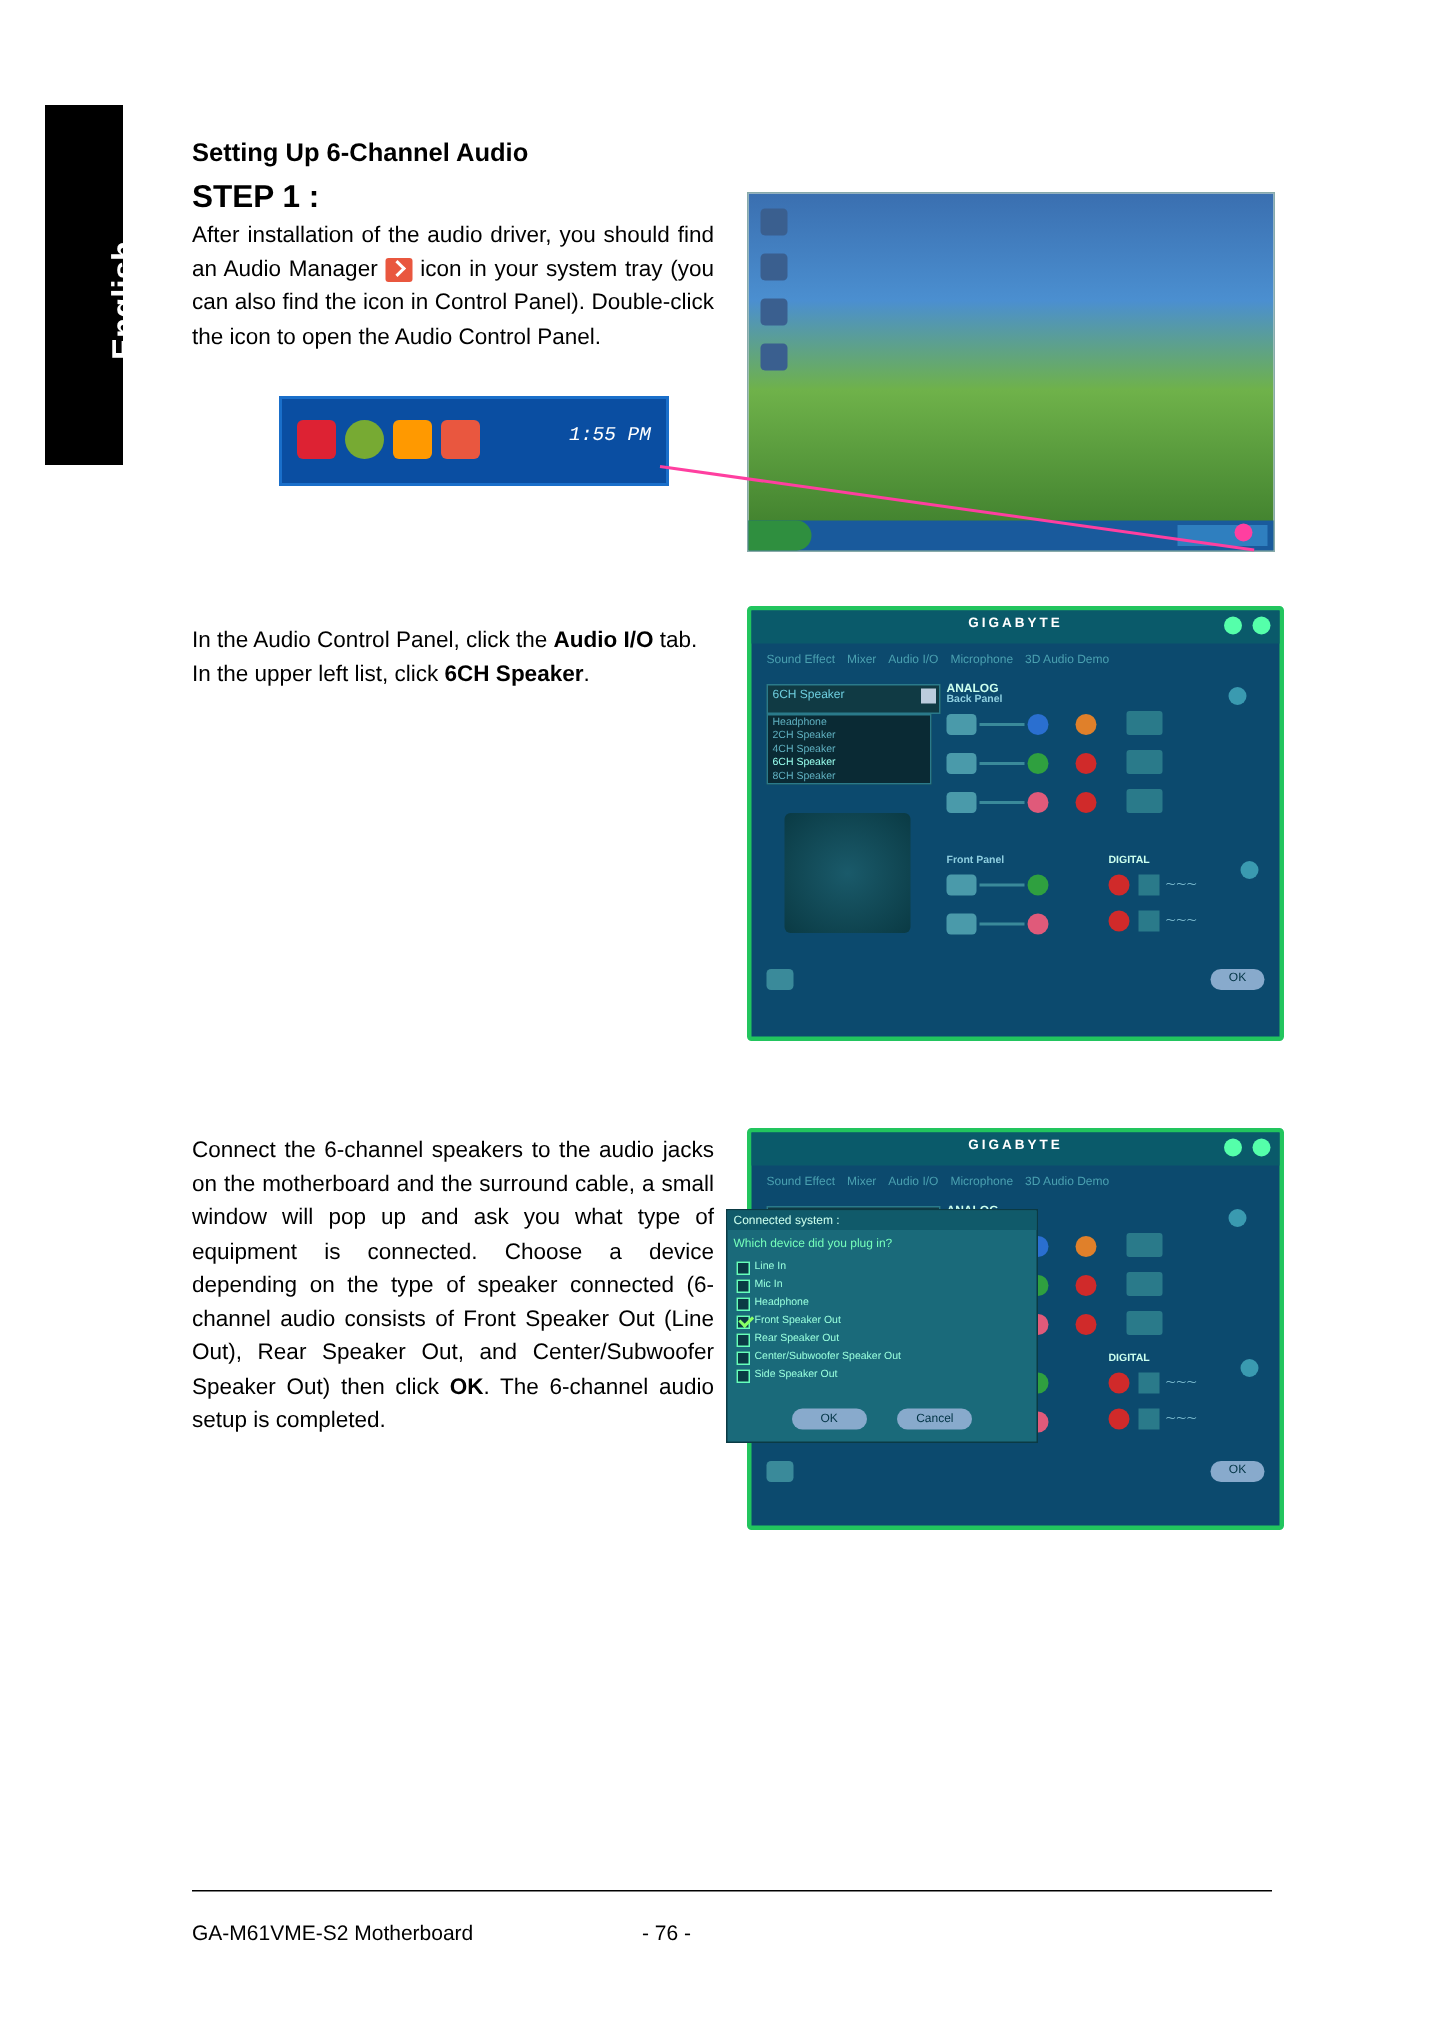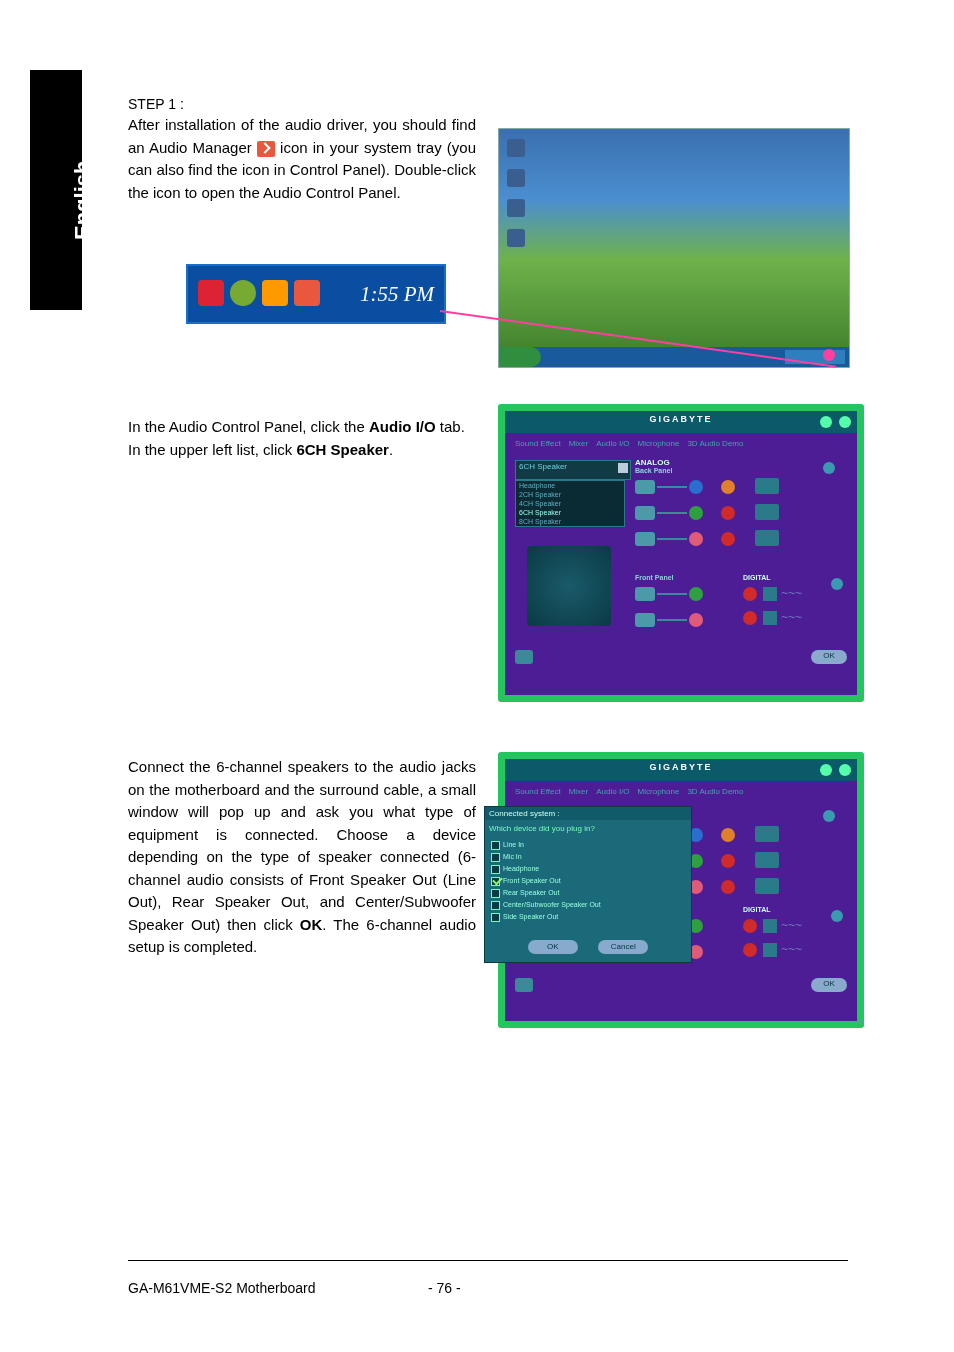--- a/index.html
+++ b/index.html
@@ -35,23 +35,24 @@
     left: 128px;
     top: 92px;
     width: 720px;
   }
   .section-title {
     font-weight: bold;
     font-size: 17px;
     margin-bottom: 8px;
   }
   .step-label {
-    font-size: 14px;
+    font-size: 21px;
     margin-top: 4px;
     margin-bottom: 2px;
+    font-weight: bold;
   }
   .step-body {
     font-size: 15px;
     line-height: 1.5;
     text-align: justify;
   }
   .col-left {
     width: 348px;
   }
   .inline-icon {
@@ -163,34 +164,34 @@
   }
   .systray-detail .ic1 { left: 10px; background: #d23; }
   .systray-detail .ic2 { left: 42px; background: #7a3; border-radius: 50%; }
   .systray-detail .ic3 { left: 74px; background: #f90; }
   .systray-detail .ic4 { left: 106px; background: #e9573f; }
   .systray-detail .clock {
     position: absolute;
     right: 10px;
     top: 16px;
     color: #fff;
-    font-size: 21px;
-    font-family: Liberation Serif, serif;
+    font-size: 13px;
+    font-family: Liberation Mono, monospace;
     font-style: italic;
   }
 
   
   .step2 { position: absolute; left: 128px; top: 416px; width: 720px; }
 
   
   .audio-panel {
     position: absolute;
     width: 352px;
-    background: #4c1d95;
-    border: 7px solid #22c55e;
+    background: #0c4a6e;
+    border: 3px solid #22c55e;
     border-radius: 3px;
   }
   .audio-panel .titlebar {
     height: 22px;
     background: #0a5a6a;
     position: relative;
   }
   .audio-panel .brand {
     position: absolute;
     left: 50%;
@@ -395,20 +396,21 @@
   .step3 { position: absolute; left: 128px; top: 756px; width: 720px; }
 </style>
 </head>
 <body>
 
 <div class="side-tab">
   <span>English</span>
 </div>
 
 <div class="content">
+  <div class="section-title">Setting Up 6-Channel Audio</div>
 
   <div class="col-left">
     <div class="step-label">STEP 1 :</div>
     <div class="step-body">
       <span>After installation of the audio driver, you should find an Audio Manager</span>
       <span class="inline-icon"></span><span> icon in your system tray (you can also find the icon in Control Panel).  Double-click the icon to open the Audio Control Panel.</span>
     </div>
   </div>
 </div>
 

